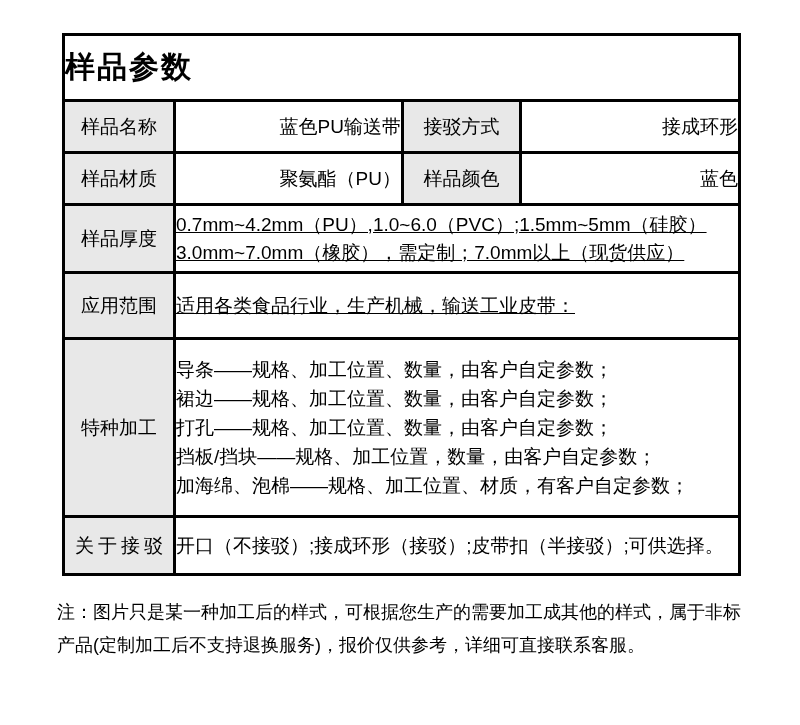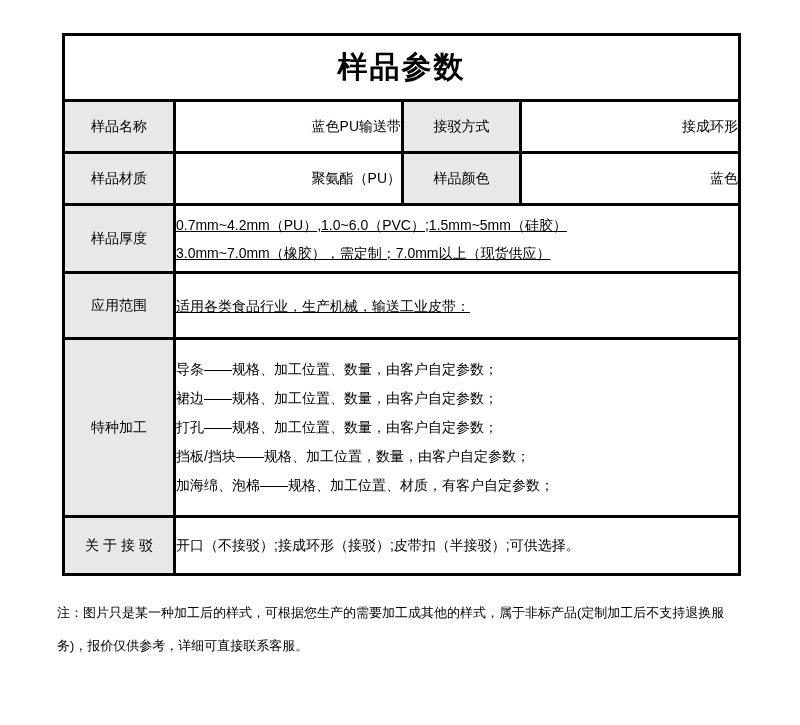--- a/index.html
+++ b/index.html
@@ -13,29 +13,28 @@
     color: #000000;
   }
   .spec-table {
     border-collapse: collapse;
     table-layout: fixed;
     width: 676px;
     margin: 33px 0 0 62px;
   }
   .spec-table td {
     border: 3px solid #000000;
-    font-size: 14px;
+    font-size: 19px;
     font-weight: 500;
     vertical-align: middle;
     padding: 0;
     overflow: hidden;
   }
   .title-cell {
     height: 66px;
-    text-align: center;
     font-size: 30px !important;
     font-weight: 700 !important;
     letter-spacing: 2px;
   }
   .label-cell {
     background: #e8e8e8;
     text-align: center;
   }
   .center-cell {
     text-align: right;
@@ -54,21 +53,21 @@
     padding-left: 12px;
     line-height: 29px;
   }
   .joint-label {
     letter-spacing: 4px;
     text-indent: 4px;
   }
   .note {
     margin: 20px 0 0 57px;
     width: 692px;
-    font-size: 13px;
+    font-size: 18px;
     font-weight: 500;
     line-height: 33px;
     text-align: left;
   }
 </style>
 </head>
 <body>
 
 <table class="spec-table">
   <colgroup>

